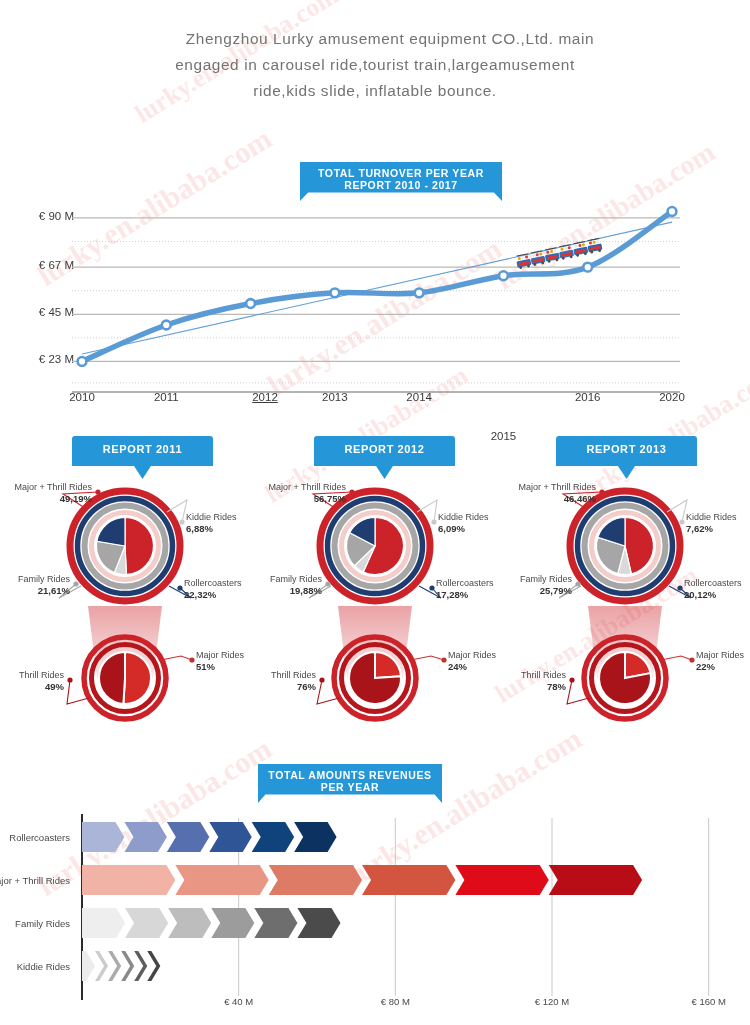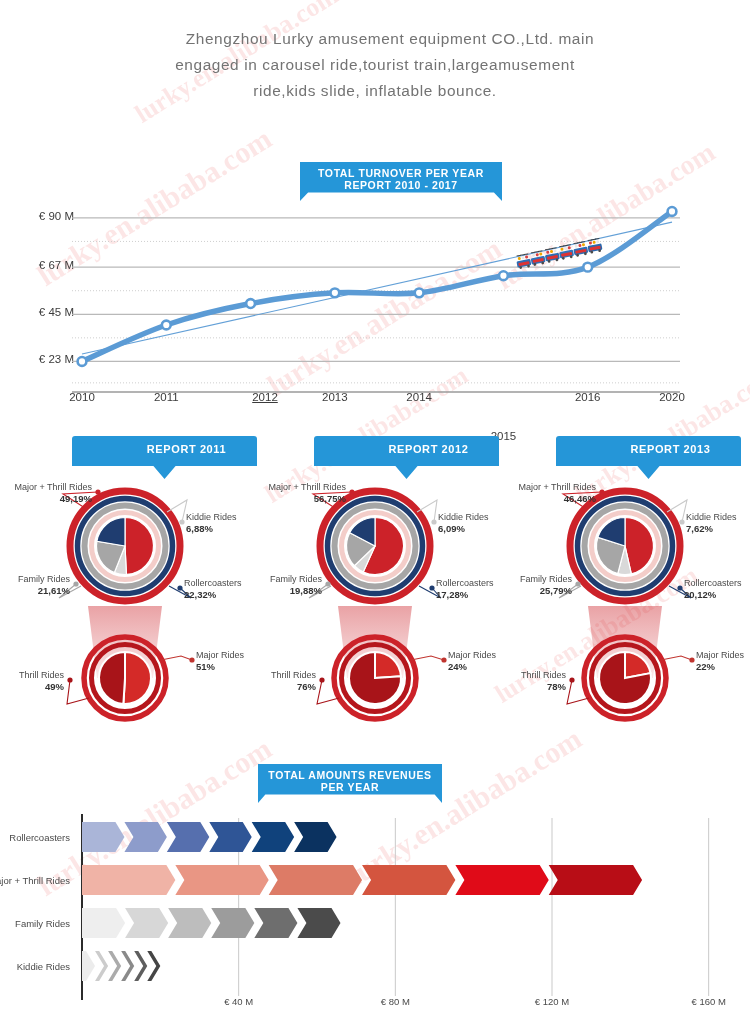--- a/index.html
+++ b/index.html
@@ -27,21 +27,21 @@
           font-weight:bold;letter-spacing:.6px;line-height:12px;
           padding:5px 0 4px 0;}
   .banner .b1{font-size:10.5px;display:block;}
   .banner .b2{font-size:10.5px;display:block;}
   .banner.ribbon{clip-path:polygon(0 0,100% 0,100% 100%,96% 78%,4% 78%,0 100%);}
   .banner.point{border-radius:3px;
     clip-path:polygon(0 0,100% 0,100% 70%,56% 70%,50% 100%,44% 70%,0 70%);}
 
   #banner-turnover{left:262px;top:162px;width:202px;height:30px;margin-left:38px;}
   #banner-revenues{left:258px;top:764px;width:184px;height:30px;}
-  .banner-report{width:141px;height:34px;padding-left:44px;}
+  .banner-report{width:141px;height:34px;}
   #banner-2011{left:72px;top:436px;}
   #banner-2012{left:314px;top:436px;}
   #banner-2013{left:556px;top:436px;}
   .banner-report span{font-size:11px;display:block;padding-top:2px;}
 
   
   .linechart{position:absolute;left:0;top:195px;width:750px;height:220px;}
   .lc-ylabel{position:absolute;right:0;font-size:11.5px;color:#3b3b3b;
              text-align:right;white-space:nowrap;}
   .lc-ylabels{position:absolute;left:22px;top:0;width:52px;height:185px;}

